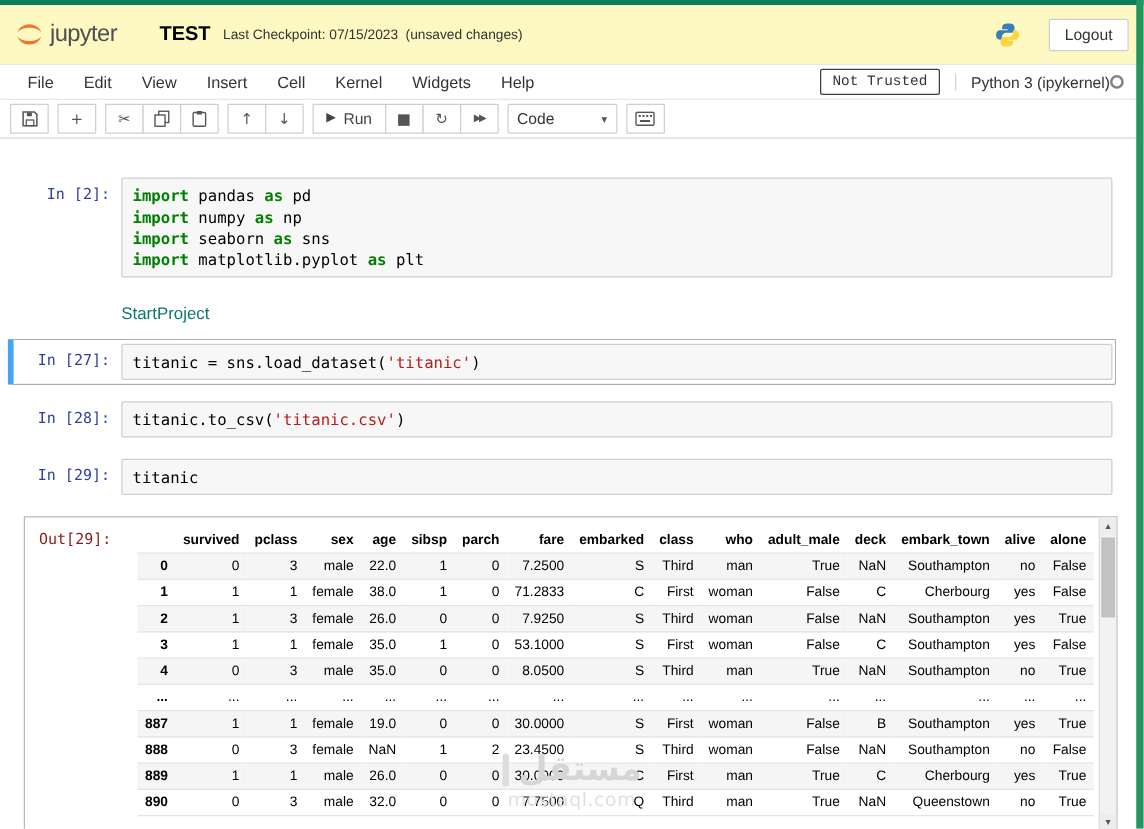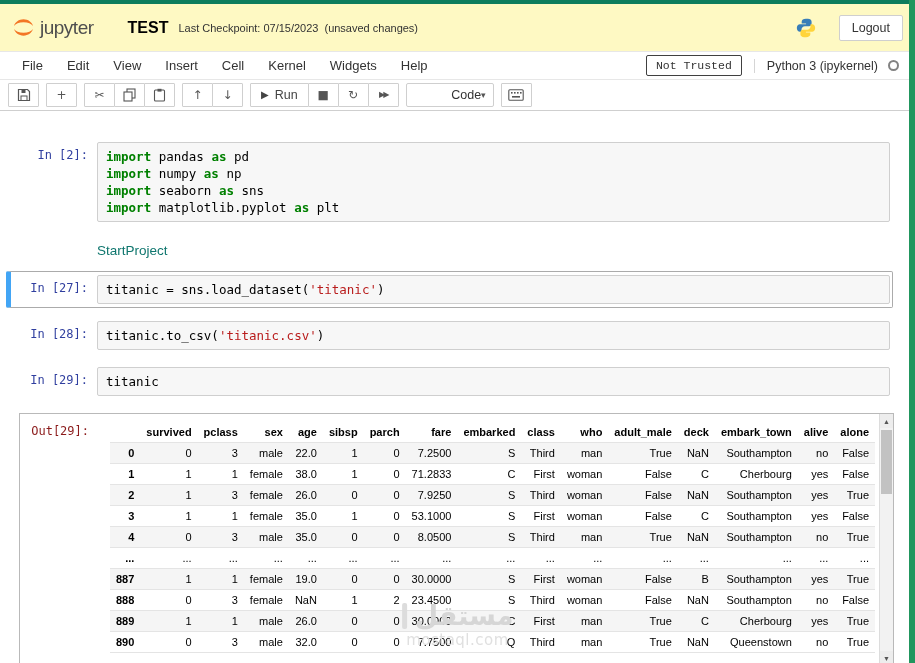--- a/index.html
+++ b/index.html
@@ -34,21 +34,21 @@
     height:28px; display:flex; align-items:center; padding:0 10px;
     border-bottom:1px solid #e7e7e7; background:#fff;
   }
   .menu-items { display:flex; align-items:center; }
   .menu-item { font-size:13px; color:#333; padding:5px 12px; cursor:pointer; }
   .menu-right { margin-left:auto; display:flex; align-items:center; gap:12px; padding-right:6px; }
   .not-trusted {
     font-family:Liberation Mono, monospace; font-size:11.5px; color:#333;
     background:#fff; border:1px solid #404040; border-radius:2px; padding:3px 9px;
   }
-  .kernel-wrap { display:flex; align-items:center; border-left:1px solid #d5d5d5; padding-left:12px; gap:10px; }
+  .kernel-wrap { display:flex; align-items:center; border-left:1px solid #d5d5d5; padding-left:12px; }
   .kernel-name { font-size:12.5px; color:#333; }
   .kernel-dot { width:11px; height:11px; border:2px solid #828282; border-radius:50%; }
 
   
   .toolbar {
     height:31px; display:flex; align-items:center; gap:7px; padding:0 8px;
     border-bottom:1px solid #cfcfcf; background:#fff;
     box-shadow:0 1px 2px rgba(0,0,0,0.05);
   }
   .btn-group { display:flex; }
@@ -56,21 +56,21 @@
     height:24px; min-width:31px; display:flex; align-items:center; justify-content:center;
     background:#fff; border:1px solid #cfcfcf; border-radius:1px; color:#555;
     font-size:13px; padding:0 6px; cursor:pointer; font-family:"DejaVu Sans", sans-serif;
   }
   .btn-group .tbtn + .tbtn { margin-left:-1px; }
   .tbtn .glyph { font-size:12px; line-height:1; }
   .tbtn .glyph-sm { font-size:10px; line-height:1; }
   .tbtn .glyph-ff { font-size:8px; letter-spacing:-2px; line-height:1; }
   .run-btn { padding:0 10px; gap:6px; font-family:"Liberation Sans",sans-serif; font-size:12.5px; color:#444; }
   .cell-type-select {
-    height:24px; width:88px; display:flex; align-items:center; justify-content:flex-end;
+    height:24px; width:88px; display:flex; align-items:center; justify-content:space-between;
     border:1px solid #cfcfcf; border-radius:2px; background:#fff; padding:0 7px;
     font-size:12.5px; color:#333; cursor:pointer;
   }
   .cell-type-select .chev { font-size:9px; color:#555; }
 
   
   .notebook { padding:27px 22px 0 6px; background:#fff; }
   .cell {
     display:flex; align-items:flex-start; margin-bottom:9px;
     border:1px solid transparent; border-left:5px solid transparent; border-radius:2px; padding:3px 2px;

